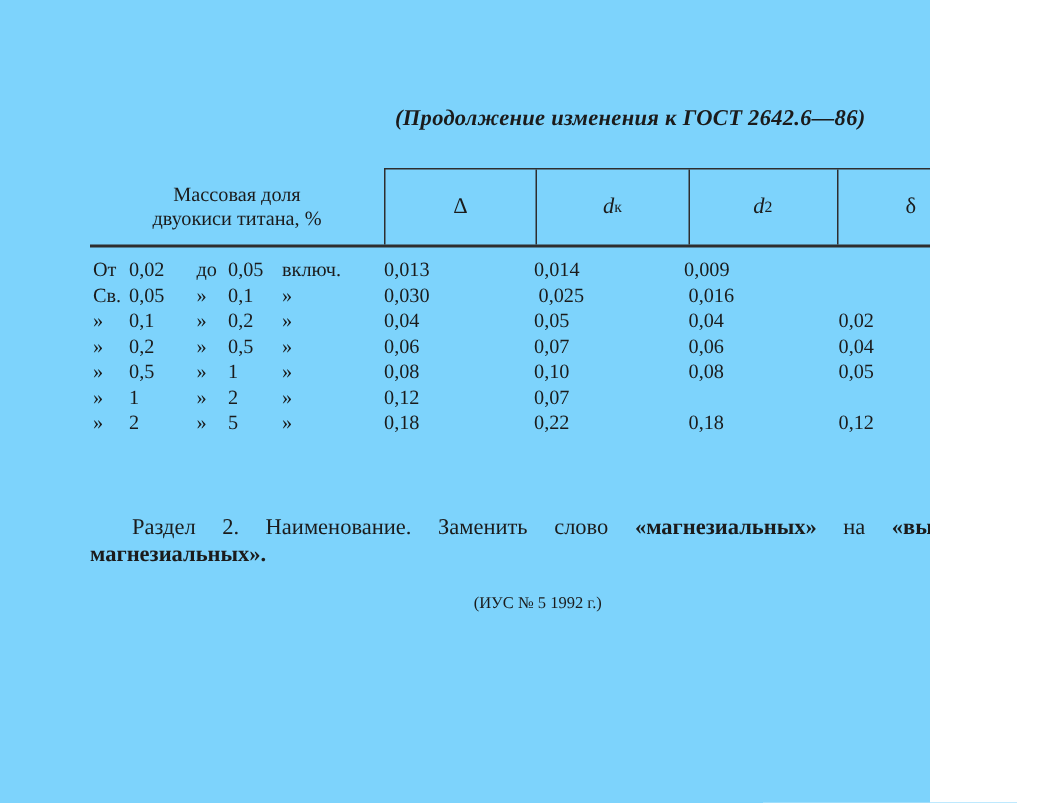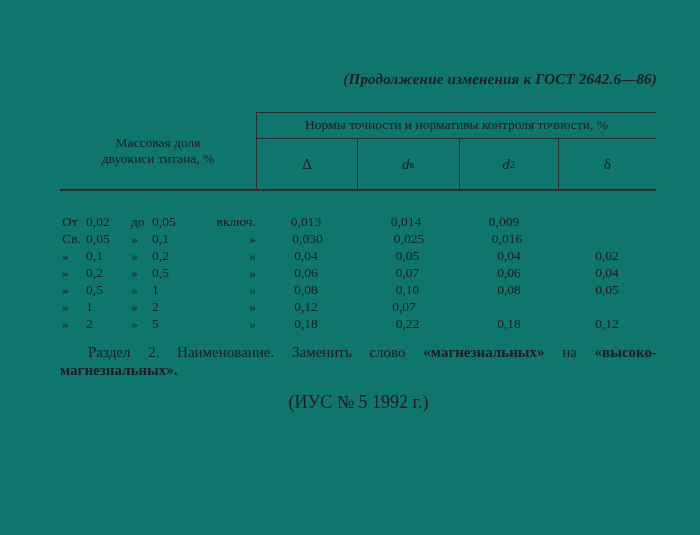--- a/index.html
+++ b/index.html
@@ -1,21 +1,21 @@
 <!DOCTYPE html>
 <html><head>
 <meta charset="utf-8">
 <style>
   * { box-sizing: border-box; }
   html, body { margin: 0; padding: 0; }
   .page {
     position: relative;
-    width: 700px;
+    width: 620px;
     height: 535px;
-    background: #0f766e;
+    background: #7dd3fc;
     font-family: "Liberation Serif", serif;
     color: #1b1b1b;
     overflow: hidden;
   }
   
   .header-note {
     position: absolute;
     top: 71px;
     left: 0;
     right: 43px;
@@ -45,61 +45,60 @@
   }
   .th-subs { display: flex; height: 50px; }
   .th-sub {
     display: flex; align-items: center; justify-content: center;
     font-size: 15px;
   }
   .th-sub + .th-sub { border-left: 1.5px solid #2e2e2e; }
   .w1 { width: 100px; } .w2 { width: 101.5px; } .w3 { width: 99px; } .w4 { flex: 1; }
   .sym-italic { font-style: italic; }
   .th-sub sub { font-size: 10.5px; font-style: normal; }
-  .tbody { padding-top: 22px; }
+  .tbody { padding-top: 6px; }
   .trow { display: flex; height: 17px; line-height: 17px; font-size: 13.5px; white-space: nowrap; }
   .c-range { width: 196px; display: flex; }
   .r-prefix { width: 26px; padding-left: 2px; }
   .r-from { width: 45px; }
   .r-mid { width: 21px; }
   .r-to { width: 36px; }
-  .r-suffix { flex: 1; text-align: right; }
-  .c-val { text-align: center; }
+  .r-suffix { flex: 1; }
+  .c-val { }
   .cv1 { width: 100px; } .cv2 { width: 103px; } .cv3 { width: 100px; } .cv4 { width: 96px; }
   
   .textblock {
     position: absolute;
     left: 60px; top: 344px; width: 597px;
     font-size: 15px; line-height: 17.6px;
     text-align: justify;
   }
   .para { margin: 0; text-indent: 28px; }
   .para b { font-weight: 700; }
   .footer-note {
     margin-top: 15px;
     text-align: center;
     text-indent: 0;
-    font-size: 18px;
+    font-size: 11px;
   }
 </style>
 </head>
 <body>
 
 <div class="page">
 
   <div class="header-note">(Продолжение изменения к ГОСТ 2642.6—86)</div>
 
   <div class="tbl">
     <div class="thead">
       <div class="th-col1">
         <span>Массовая доля</span>
         <span>двуокиси титана, %</span>
       </div>
       <div class="th-right">
-        <div class="th-group">Нормы точности и нормативы контроля точности, %</div>
         <div class="th-subs">
           <div class="th-sub w1">
               <span>Δ</span>
               <sub></sub>
             </div>
           <div class="th-sub w2">
               <span class="sym-italic">d</span>
               <sub>к</sub>
             </div>
           <div class="th-sub w3">

